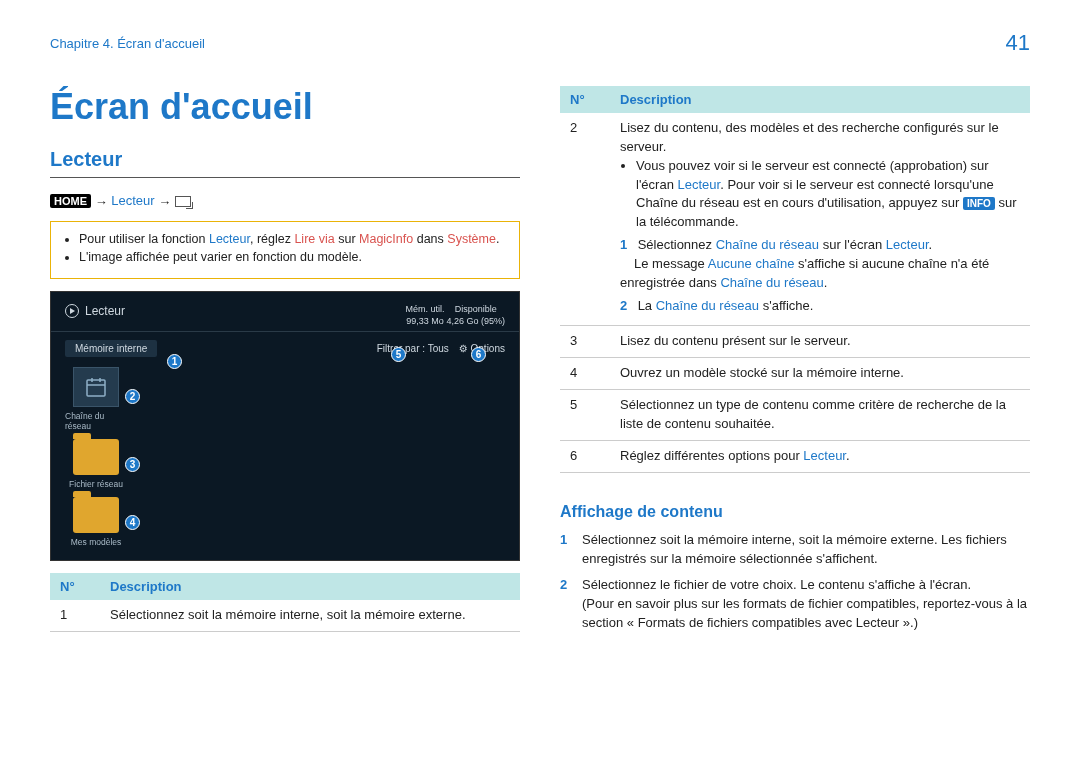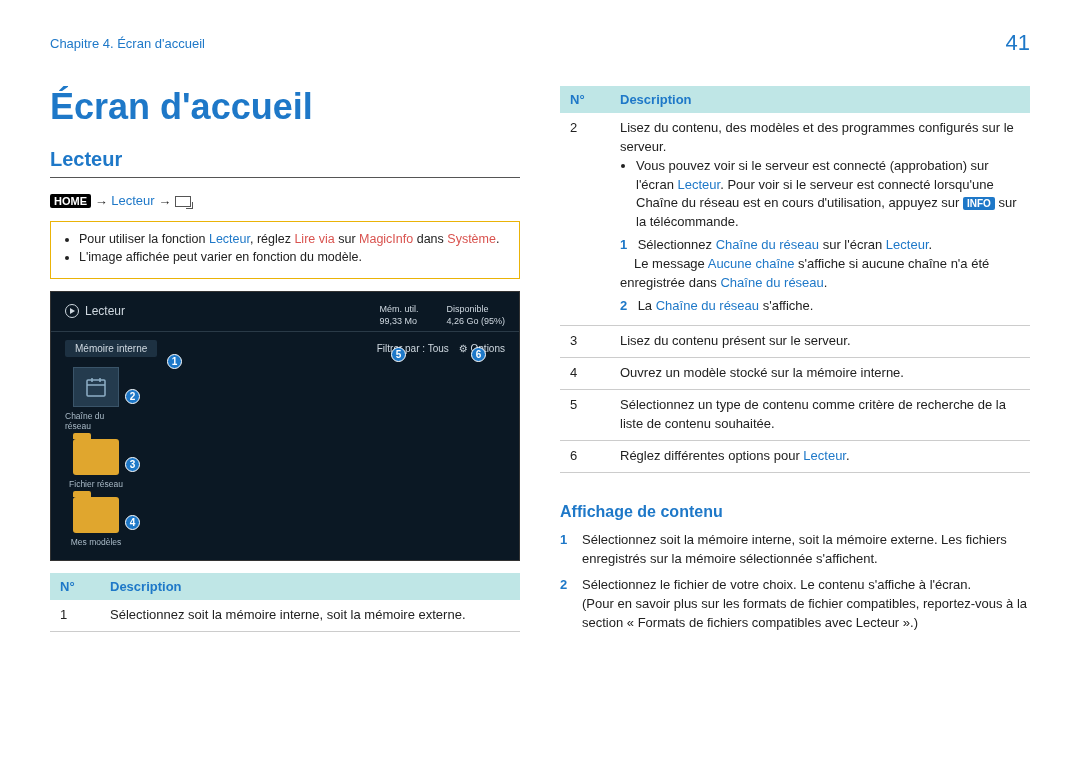--- a/index.html
+++ b/index.html
@@ -78,21 +78,21 @@
     padding:12px 14px; color:#cfd8e0; font-size:11px; position:relative;
     margin-bottom:12px;
   }
   .ds-top { display:flex; justify-content:space-between; align-items:flex-start; }
   .ds-title { display:flex; align-items:center; gap:6px; font-size:12px; }
   .ds-play-icon {
     width:14px;height:14px;border:1.5px solid #cfd8e0;border-radius:50%;
     display:inline-flex;align-items:center;justify-content:center;
   }
   .ds-play-icon::after{content:"";border-left:5px solid #cfd8e0;border-top:3px solid transparent;border-bottom:3px solid transparent;margin-left:1px;}
-  .ds-stats { font-size:9px; text-align:left; line-height:1.3; display:flex; gap:28px;}
+  .ds-stats { font-size:9px; text-align:center; line-height:1.3; display:flex; gap:2px;}
   .ds-divider { border:0; border-top:1px solid #2a3a47; margin:4px -14px 0 -14px;}
   .ds-row2{display:flex;justify-content:space-between;align-items:center;margin-top:8px;font-size:10px;}
   .ds-mem{ background:#1d3142; padding:3px 10px; border-radius:2px; position:relative;}
   .ds-right-ctrls{display:flex;align-items:center;gap:10px;}
   .ds-grid { margin-top:10px; }
   .ds-item { display:flex; flex-direction:column; align-items:center; width:62px; margin-bottom:8px; position:relative;}
   .ds-icon-cal {
     width:46px;height:40px;background:#243b4e;border:1px solid #3a5469;
     display:flex;align-items:center;justify-content:center;
   }
@@ -226,21 +226,21 @@
   <div class="col-right">
     <table>
       <tbody>
           <tr>
         <th>N°</th>
         <th>Description</th>
       </tr>
       <tr>
         <td>2</td>
         <td>
-          <div>Lisez du contenu, des modèles et des programmes configurés sur le serveur.</div>
+          <div>Lisez du contenu, des modèles et des recherche configurés sur le serveur.</div>
           <ul>
             <li>
               <span>Vous pouvez voir si le serveur est connecté (approbation) sur l'écran </span><span class="blue-link">Lecteur</span><span>. Pour voir si le serveur est connecté lorsqu'une Chaîne du réseau est en cours d'utilisation, appuyez sur </span><span class="tag-info">INFO</span><span> sur la télécommande.</span>
             </li>
           </ul>
           <ol class="sub">
             <li>
               <span class="num">1</span>
               <span>Sélectionnez </span><span class="blue-link">Chaîne du réseau</span><span> sur l'écran </span><span class="blue-link">Lecteur</span><span>.</span><br>
               <span style="display:inline-block;width:14px;"></span><span>Le message </span><span class="blue-link">Aucune chaîne</span><span> s'affiche si aucune chaîne n'a été enregistrée dans </span><span class="blue-link">Chaîne du réseau</span><span>.</span>

